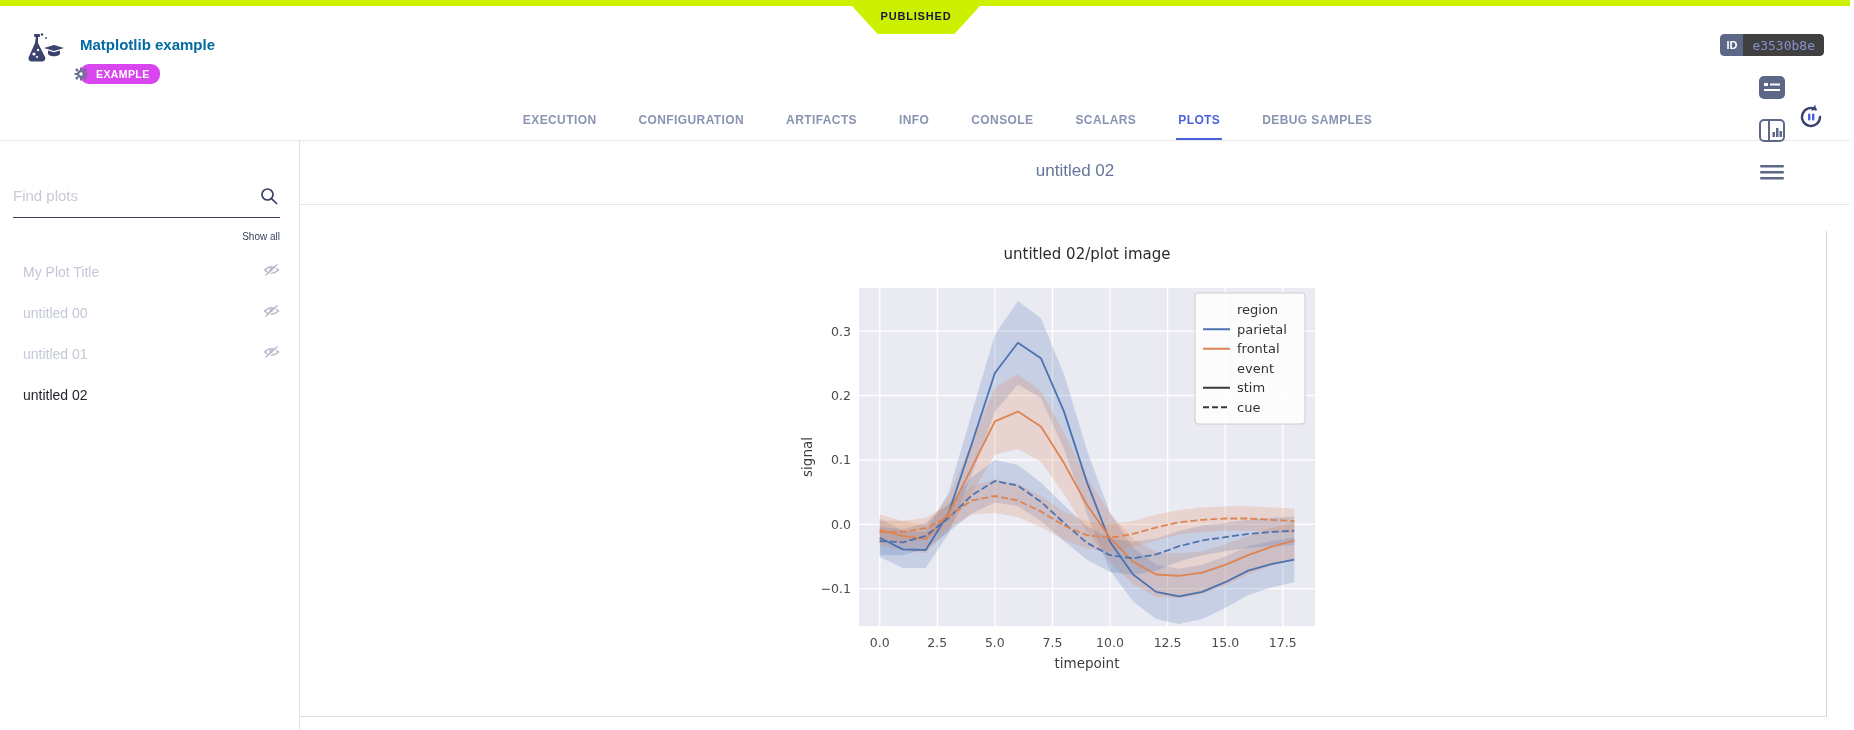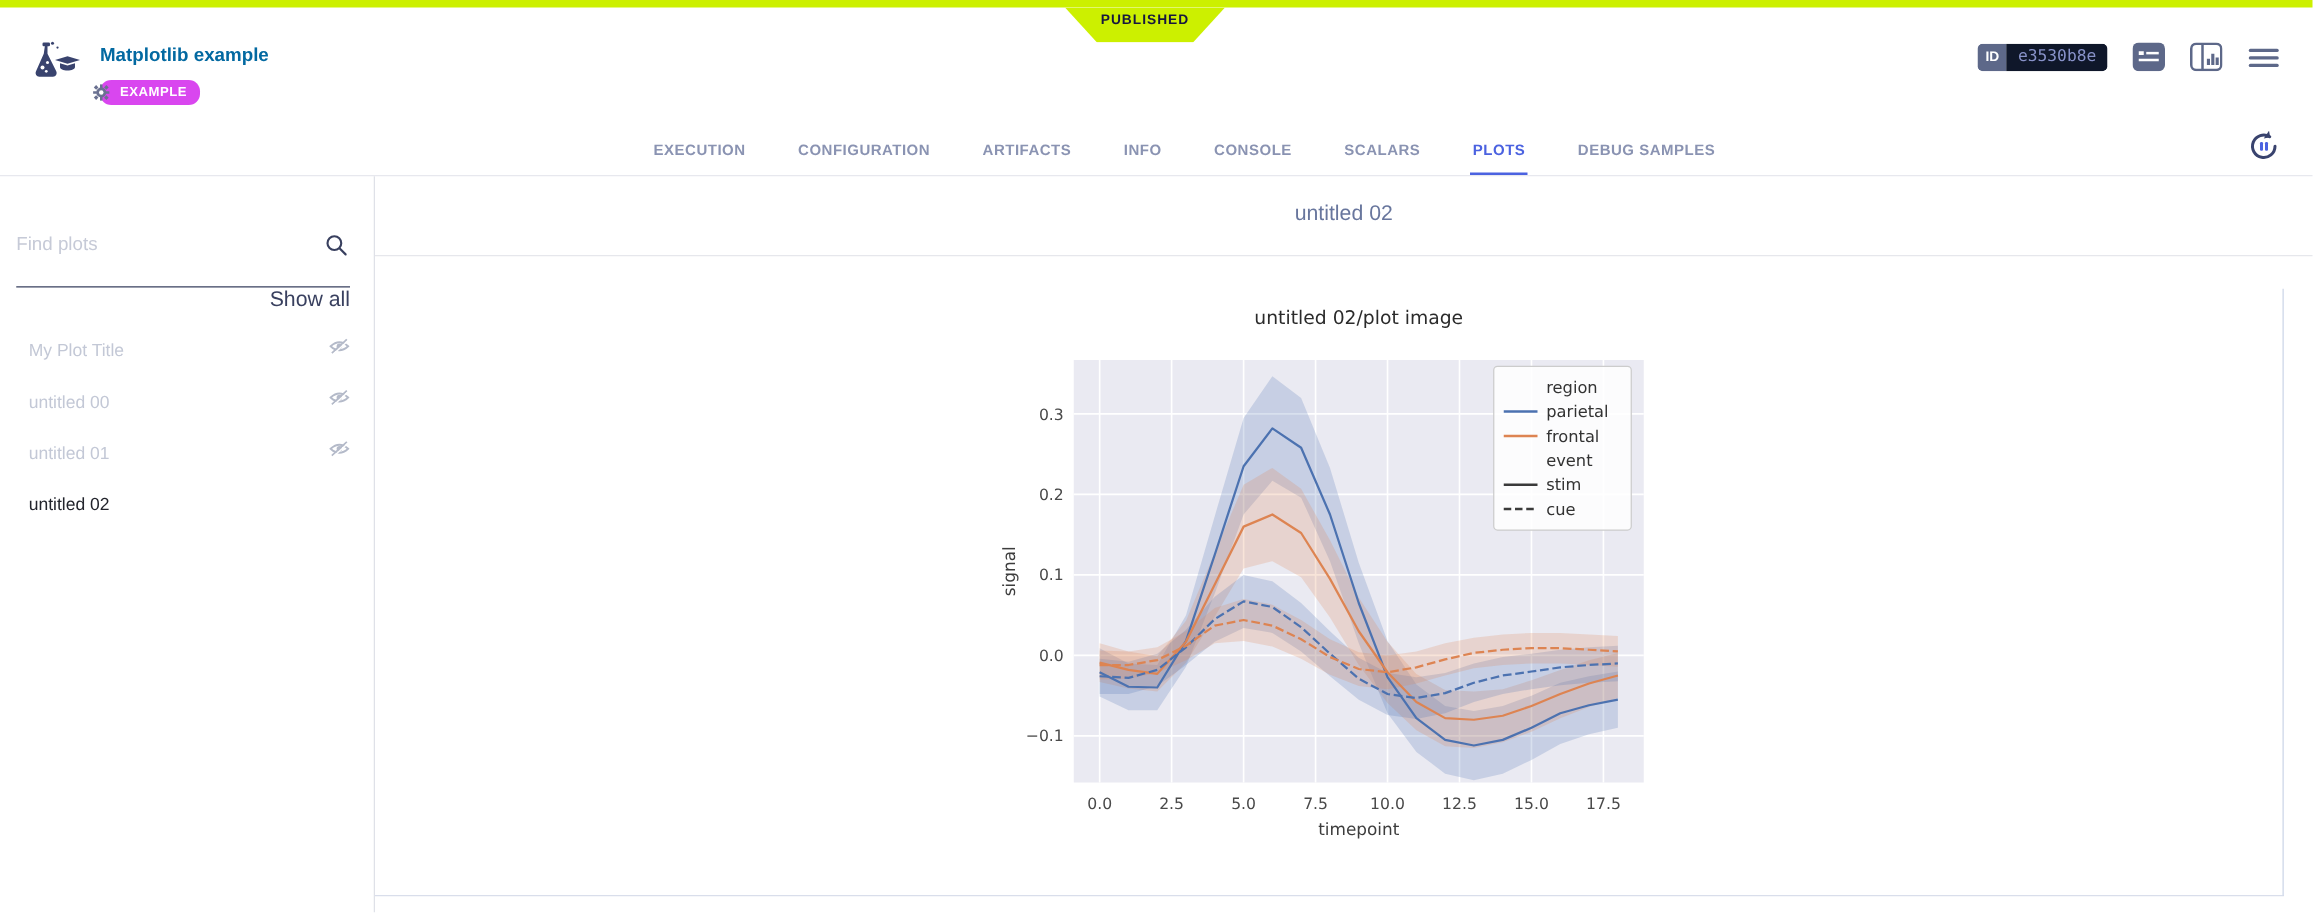--- a/index.html
+++ b/index.html
@@ -17,45 +17,45 @@
   
   header { position:absolute; top:6px; left:0; width:100%; height:135px; background:#fff;
            border-bottom:1px solid #e7e8ee; }
   .logo { position:absolute; left:22px; top:26px; }
   .exp-title { position:absolute; left:80px; top:30px; font-size:15px; font-weight:700; color:#0369a1; }
   .chip { position:absolute; left:80px; top:58px; height:20px; background:#d946ef; color:#fff;
           border-radius:9px; font-size:10.5px; font-weight:600; letter-spacing:.4px;
           display:flex; align-items:center; padding:0 10px 0 16px; }
   .chip .gear { position:absolute; left:-6px; top:3px; }
 
-  .hdr-right { position:absolute; right:26px; top:28px; display:flex; align-items:center; gap:20px; }
+  .hdr-right { position:absolute; right:26px; top:28px; display:flex; align-items:center; gap:20px;flex-direction:column; }
   .idwrap { display:flex; align-items:center; height:22px; border-radius:4px; overflow:hidden; }
   .idtag { background:#5d6889; color:#fff; font-size:11px; font-weight:700; height:22px;
            display:flex; align-items:center; padding:0 6px; border-radius:4px 0 0 4px; }
-  .idval { background:#0f172a; color:#8892c9; font-family:"DejaVu Sans Mono", monospace;
+  .idval { background:#404040; color:#8892c9; font-family:"DejaVu Sans Mono", monospace;
            font-size:13px; height:22px; display:flex; align-items:center; padding:0 9px;
            border-radius:0 4px 4px 0; }
   .iconbtn { background:none; border:none; cursor:pointer; display:flex; align-items:center; }
 
   
   .tabbar { position:absolute; bottom:0; left:0; width:100%; text-align:center; white-space:nowrap;padding-left:45px; }
   .tab { display:inline-block; font-size:12px; font-weight:600; letter-spacing:.4px; color:#8a93b2;
          margin:0 19px; padding:0 2px 13px; cursor:pointer; }
   .tab.active { color:#4b62e0; border-bottom:2px solid #4b62e0; padding-bottom:11px; }
   .refresh { position:absolute; right:24px; bottom:8px; }
 
   
   .content { position:absolute; top:141px; left:0; width:100%; height:589px; display:flex; }
   aside { width:300px; min-width:300px; height:100%; border-right:1px solid #dfe1e8; padding:46px 19px 0 13px; }
-  .searchrow { position:relative; border-bottom:1.5px solid #39405f; padding-bottom:24px; }
+  .searchrow { position:relative; border-bottom:1.5px solid #39405f; padding-bottom:12px; }
   .searchrow input { border:none; outline:none; width:230px; font-size:15px; color:#39405f;
                      font-family:"Liberation Sans", sans-serif; background:transparent; }
   .searchrow input::placeholder { color:#c6cad7; }
   .search-ic { position:absolute; right:2px; top:0; }
-  .showall { text-align:right; font-size:17px; color:#39405f; cursor:pointer; }
+  .showall { text-align:right; font-size:10px; color:#39405f; margin-top:13px; cursor:pointer; }
   .plotlist { margin-top:9px; }
   .plotrow { display:flex; align-items:center; justify-content:space-between; height:41px;
              padding-left:10px; cursor:pointer;gap:34px; }
   .plotrow .lbl { font-size:14px; color:#c3c8d6; }
   .plotrow.selected .lbl { color:#22242c; }
 
   main { flex:1; height:100%; }
   .main-heading { text-align:center; margin-top:20px; font-size:17px; font-weight:400; color:#68769d; }
   .plot-card { margin-top:23px; border-top:1px solid #e6e7ec; }
   .card-inner { height:486px; margin-right:23px; border-right:1px solid #ccd6e8;

